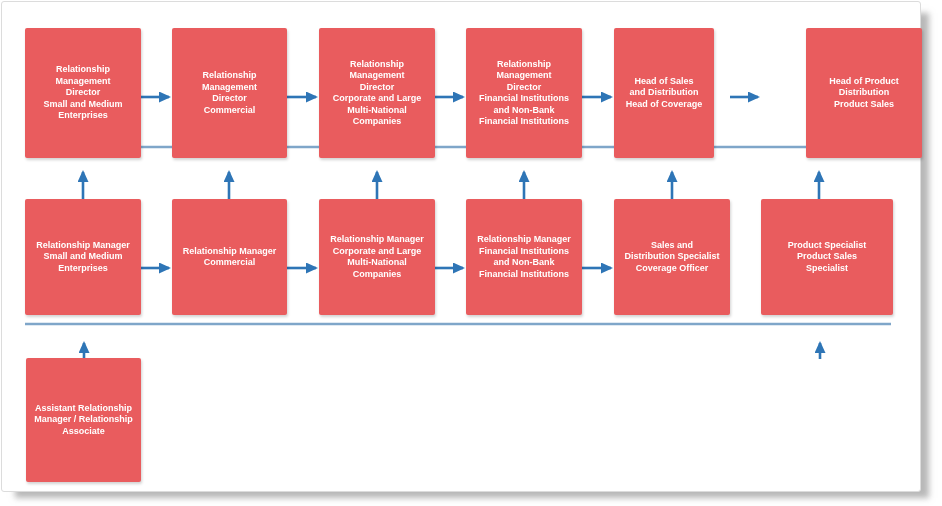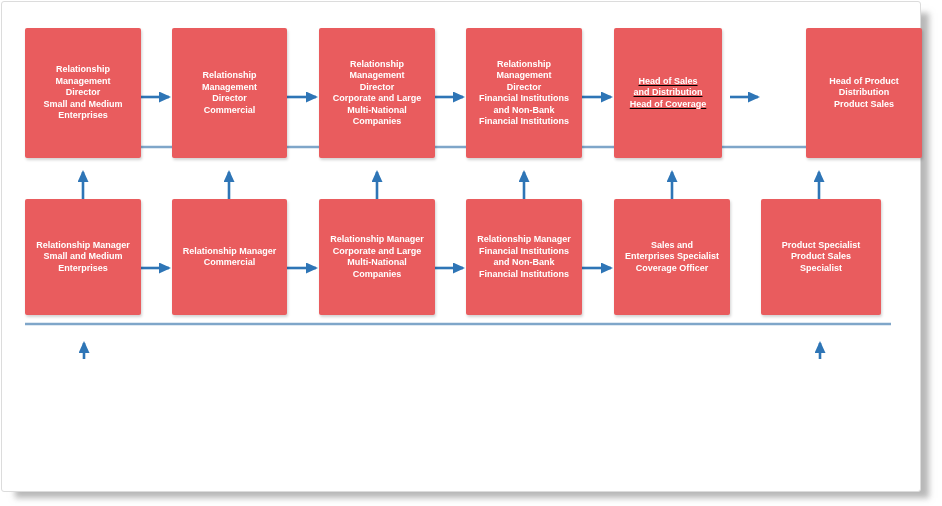--- a/index.html
+++ b/index.html
@@ -88,21 +88,21 @@
 Companies</span>
   </div>
   <div class="node" style="left:466px;top:28px;width:116px;height:130px;">
     <span class="node-label">Relationship
 Management
 Director
 Financial Institutions
 and Non-Bank
 Financial Institutions</span>
   </div>
-  <div class="node" style="left:614px;top:28px;width:108px;height:130px;text-decoration:underline;">
+  <div class="node" style="left:614px;top:28px;width:100px;height:130px;">
     <span class="node-label">Head of Sales
 and Distribution
 Head of Coverage</span>
   </div>
   <div class="node" style="left:806px;top:28px;width:116px;height:130px;">
     <span class="node-label">Head of Product
 Distribution
 Product Sales</span>
   </div>
 
@@ -122,22 +122,27 @@
 Companies</span>
   </div>
   <div class="node" style="left:466px;top:199px;width:116px;height:116px;">
     <span class="node-label">Relationship Manager
 Financial Institutions
 and Non-Bank
 Financial Institutions</span>
   </div>
   <div class="node" style="left:614px;top:199px;width:116px;height:116px;">
     <span class="node-label">Sales and
-Enterprises Specialist
+Distribution Specialist
 Coverage Officer</span>
   </div>
-  <div class="node" style="left:761px;top:199px;width:120px;height:116px;">
+  <div class="node" style="left:761px;top:199px;width:132px;height:116px;">
     <span class="node-label">Product Specialist
 Product Sales
 Specialist</span>
   </div>
 
+  <div class="node" style="left:26px;top:358px;width:115px;height:124px;">
+    <span class="node-label">Assistant Relationship
+Manager / Relationship
+Associate</span>
+  </div>
 </div>
 
 </body></html>

